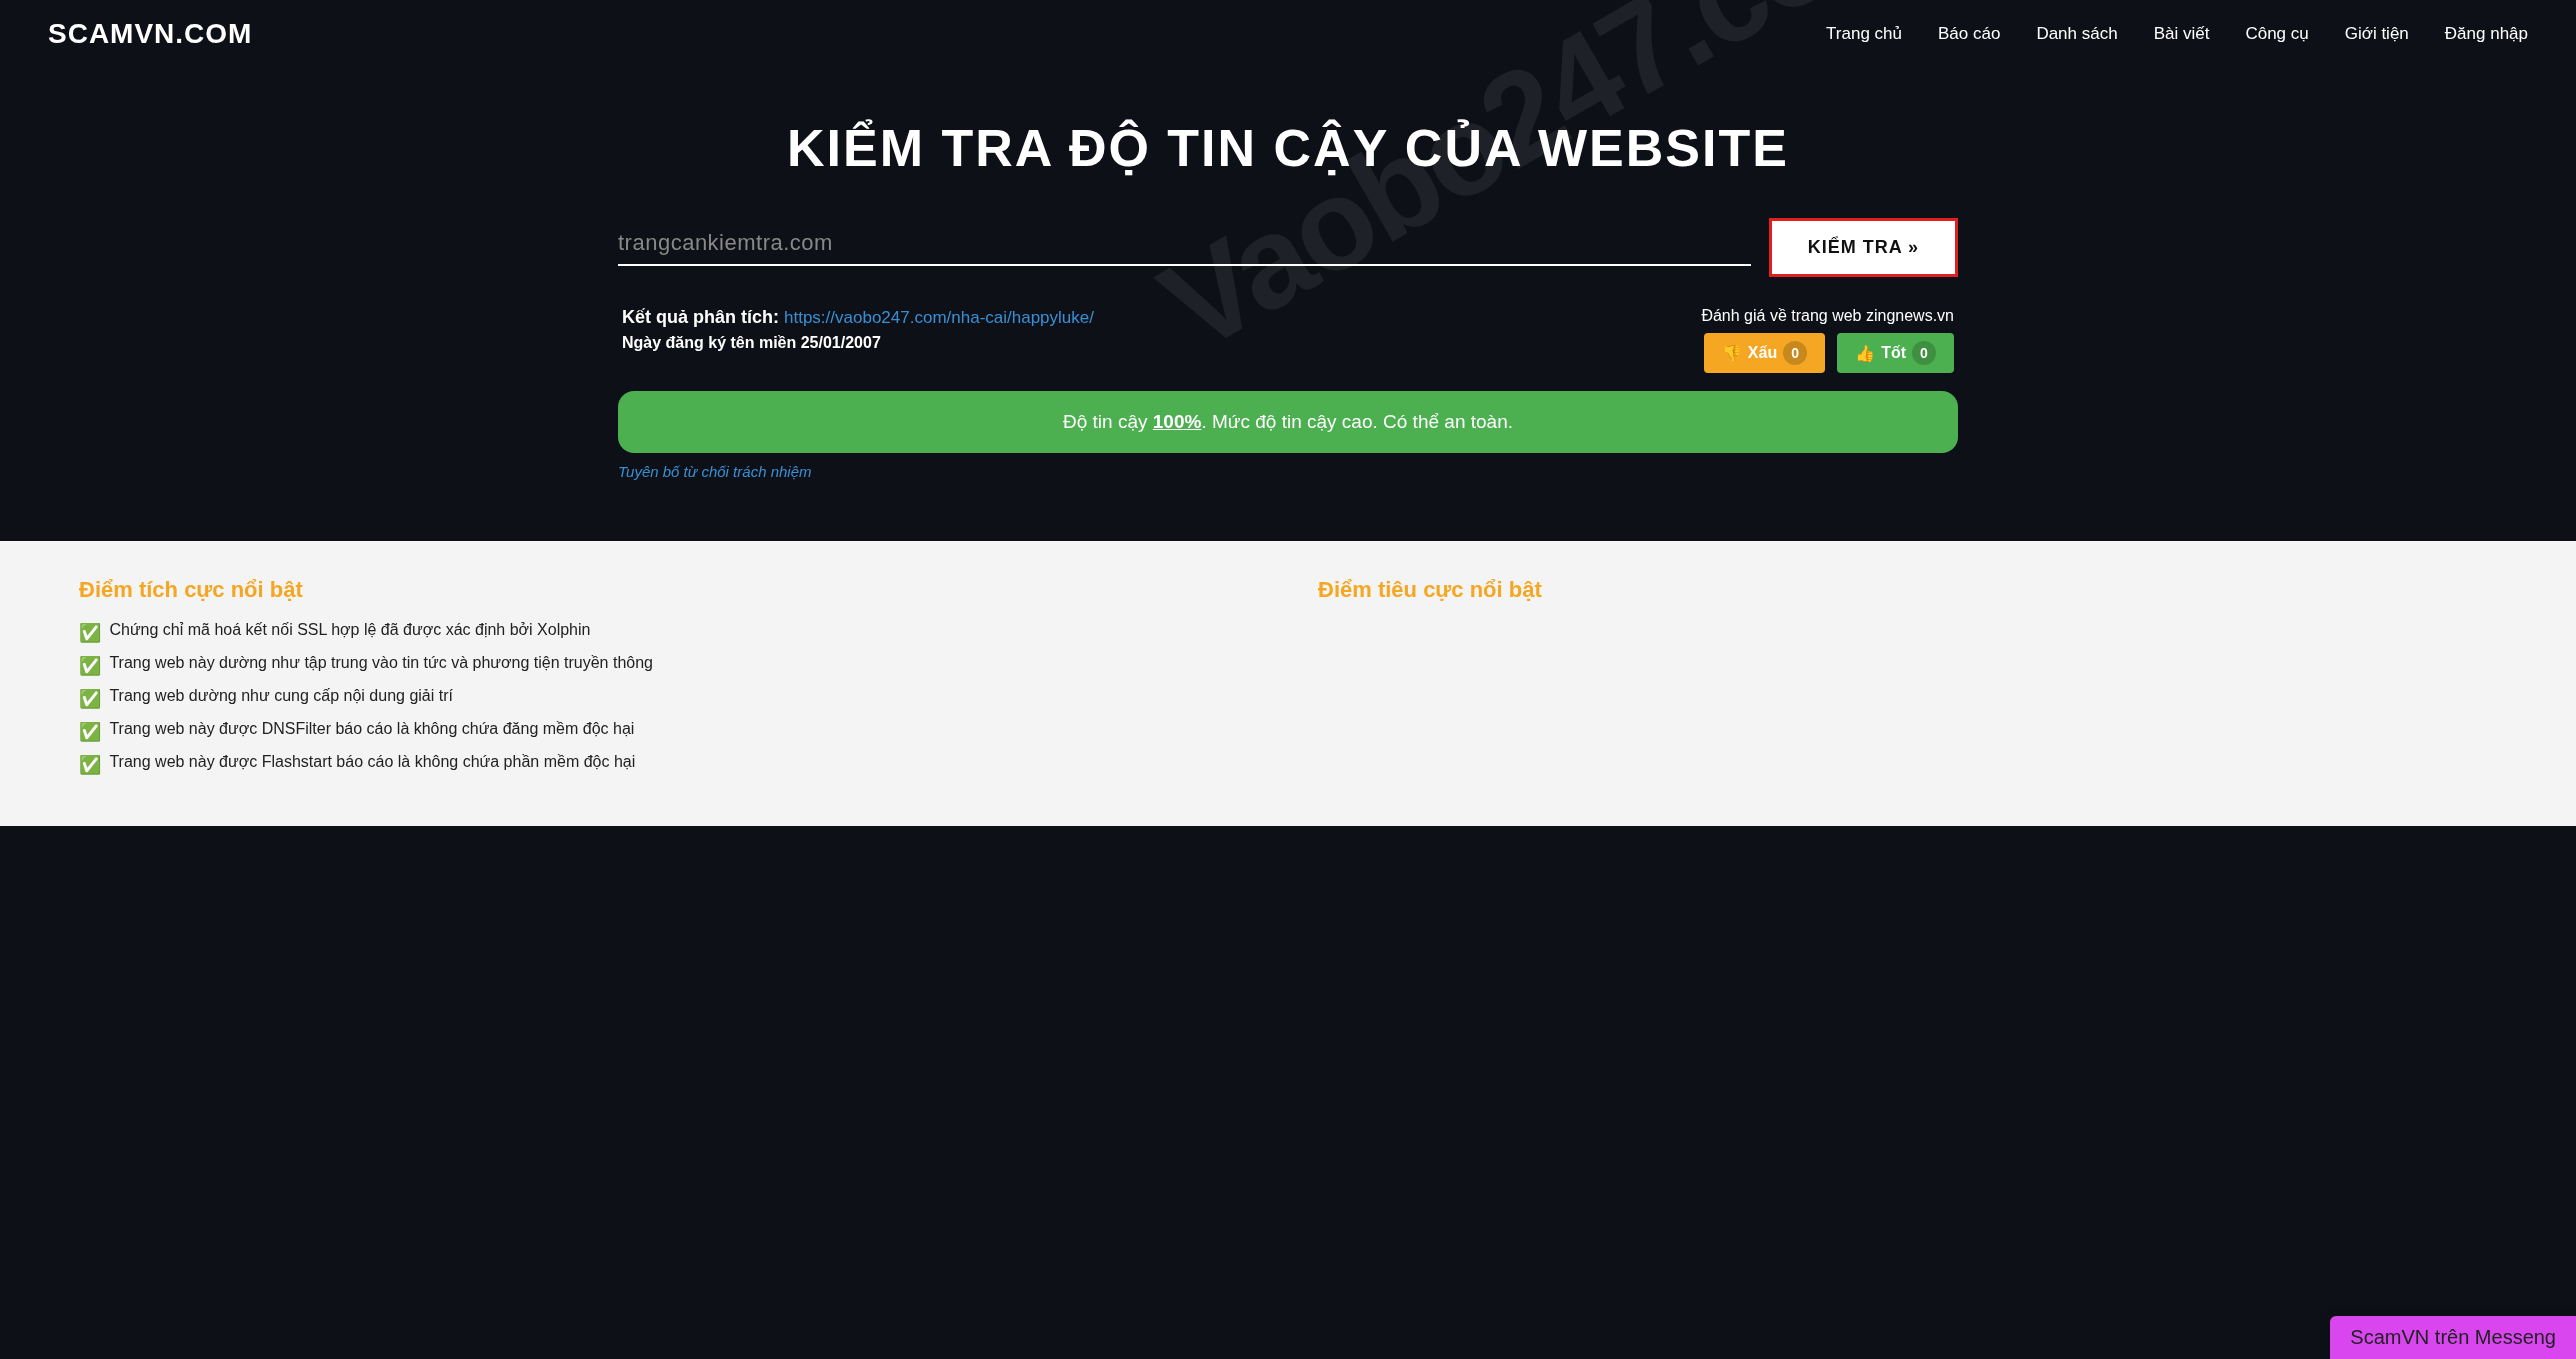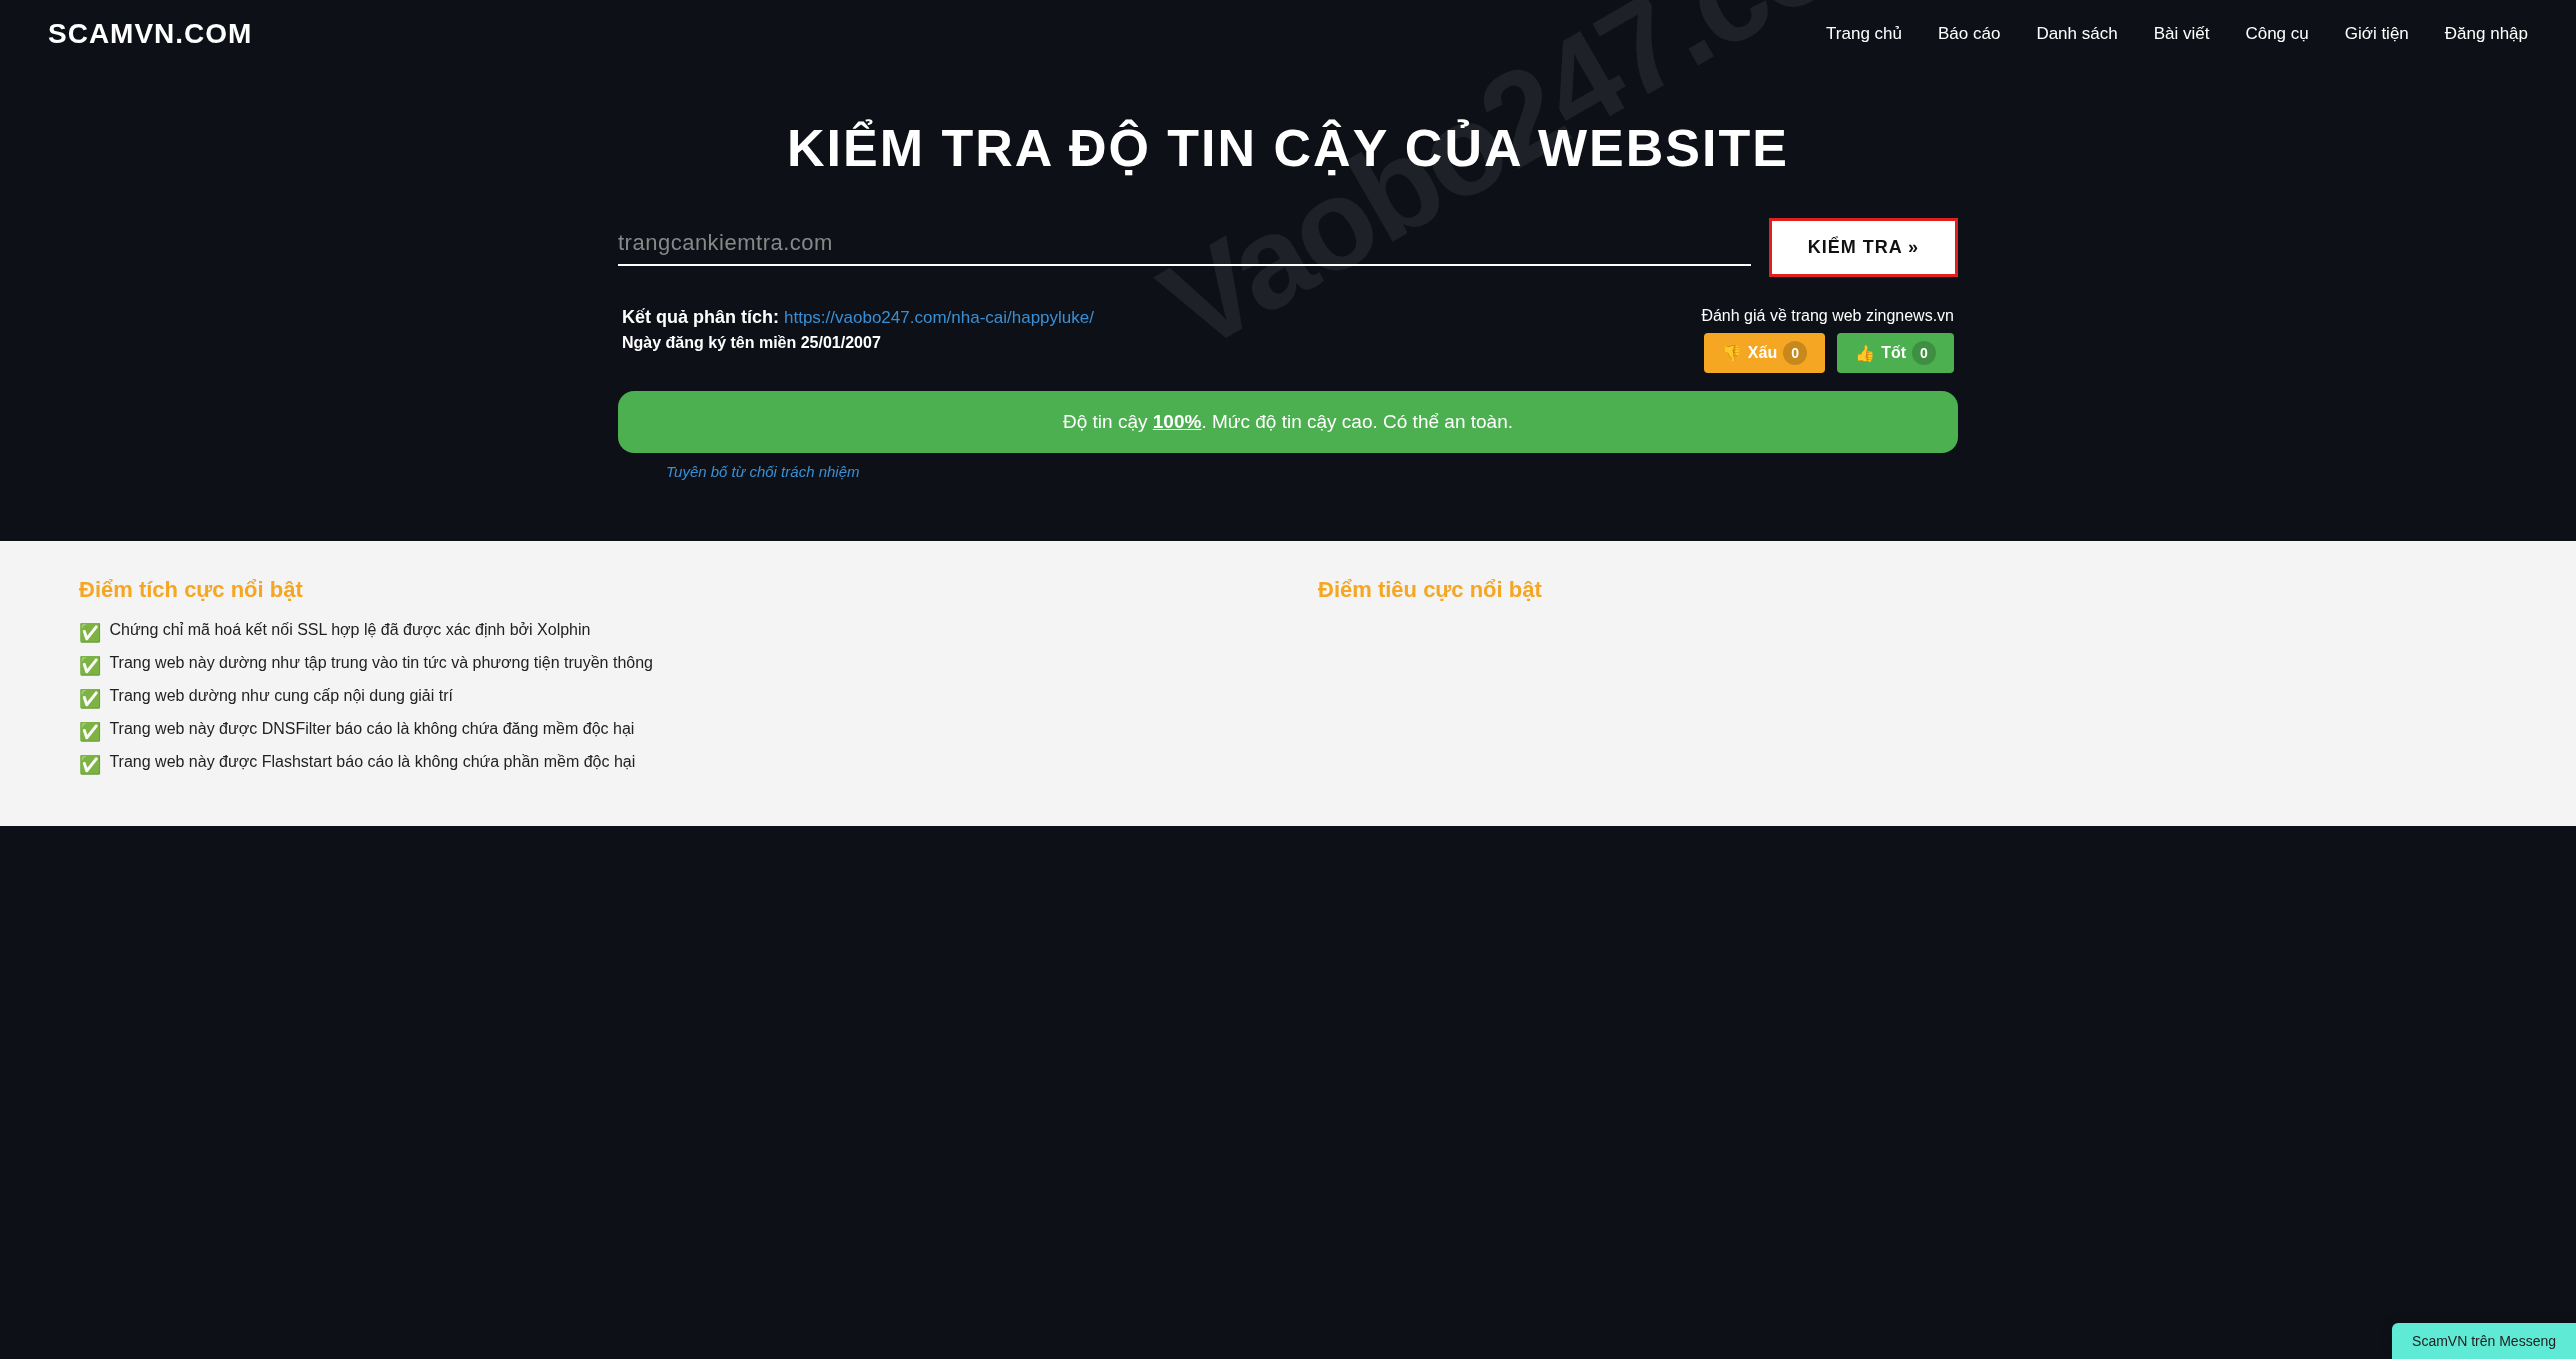--- a/index.html
+++ b/index.html
@@ -196,21 +196,20 @@
     .disclaimer {
       max-width: 1340px;
       margin: 0 auto 20px;
       text-align: left;
     }
     .disclaimer a {
       color: #3a8fd4;
       font-size: 15px;
       font-style: italic;
       text-decoration: none;
-      margin-left: 48px;
     }
 
     
     .content-section {
       background: #f4f4f4;
       margin: 0;
       padding: 36px 79px 40px;
     }
     .content-columns {
       display: flex;
@@ -242,24 +241,24 @@
       font-size: 18px;
       margin-top: 1px;
       flex-shrink: 0;
     }
 
     
     .messenger-widget {
       position: fixed;
       bottom: 0;
       right: 0;
-      background: #5eead4;
+      background: #d946ef;
       color: #222;
       padding: 10px 20px;
-      font-size: 14px;
+      font-size: 20px;
       border-top-left-radius: 6px;
       box-shadow: -2px -2px 8px rgba(0,0,0,0.15);
       z-index: 999;
     }
   </style>
 </head>
 <body>
 
 <header class="header">
   <div class="logo">SCAMVN.COM</div>

